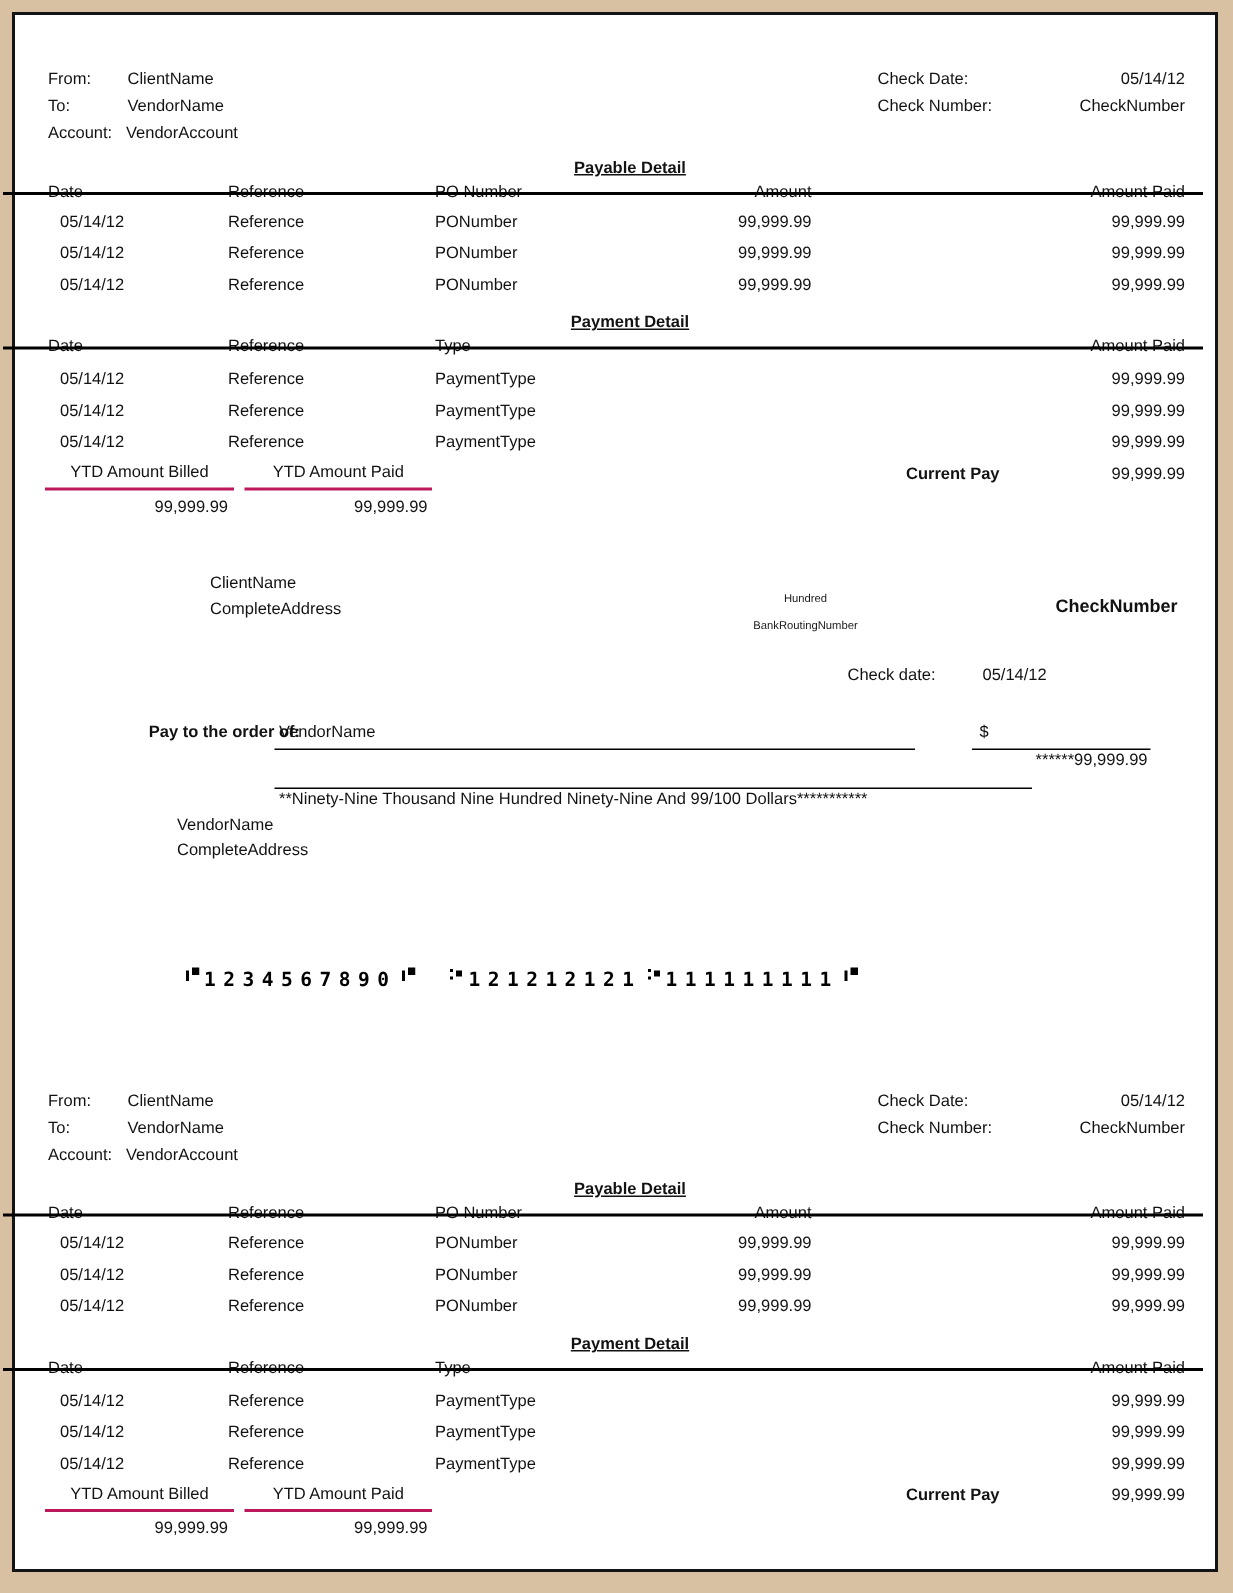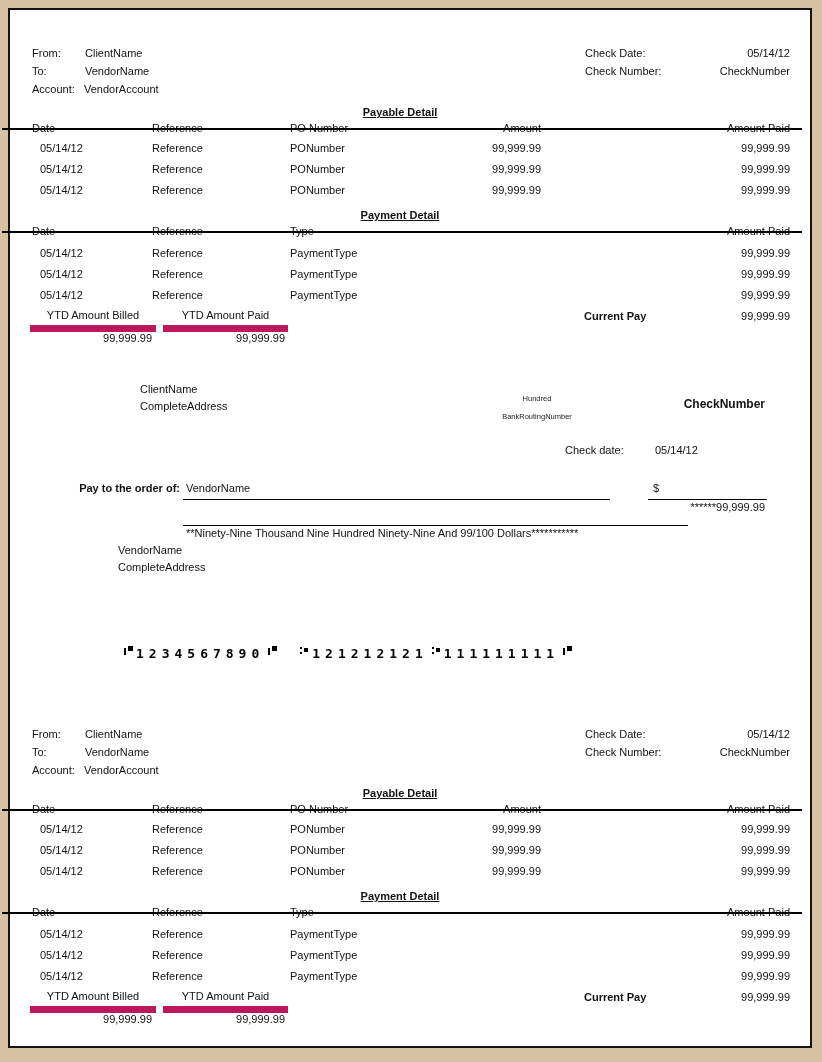--- a/index.html
+++ b/index.html
@@ -2,27 +2,27 @@
 <html><head>
 <meta charset="utf-8">
 <style>
   html,body{margin:0;padding:0;}
   body{font-family:"Liberation Sans", sans-serif;}
   #canvas{position:relative;width:822px;height:1062px;background:#d8c1a2;overflow:hidden;}
   #page{position:absolute;left:8px;top:8px;width:804px;height:1040px;box-sizing:border-box;
         border:2px solid #141414;background:#ffffff;}
   .abs{position:absolute;}
   .t{font-size:11px;color:#121212;white-space:nowrap;line-height:15px;}
-  .b{font-weight:bold;}
+  .b{font-weight:bold;padding-left:20px;}
   .r{text-align:right;}
   .c{text-align:center;}
   .u{text-decoration:underline;}
   .rule{position:absolute;background:#000;height:2px;}
   .line{position:absolute;background:#000;height:1px;}
-  .ytdbox{border-bottom:7px solid #be185d;padding-bottom:2px;}
+  .ytdbox{border-bottom:2px solid #be185d;padding-bottom:2px;}
   .small{font-size:7.5px;color:#1a1a1a;white-space:nowrap;}
   .chkno{font-size:12px;}
   .micr{display:flex;align-items:flex-end;}
   .micr-digits{font-family:"DejaVu Sans Mono", monospace;font-weight:bold;font-size:13px;
                letter-spacing:5px;color:#000;}
   .micr-sym{display:inline-block;margin:0 3px;}
   .micr-gap{display:inline-block;width:16px;}
   .stub{position:absolute;left:0;width:822px;height:360px;}
 </style>
 </head>

